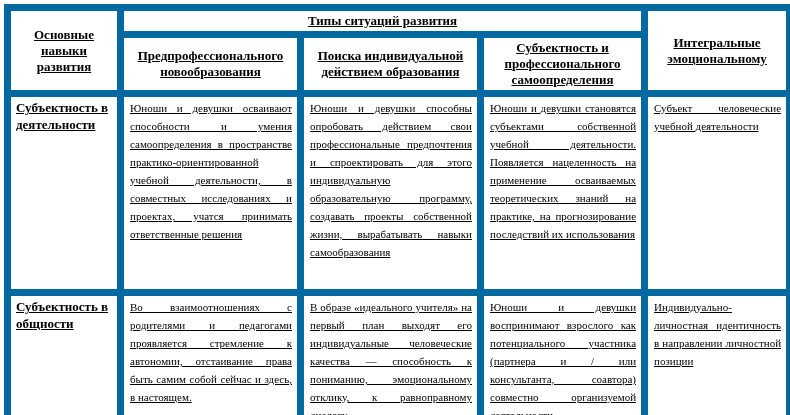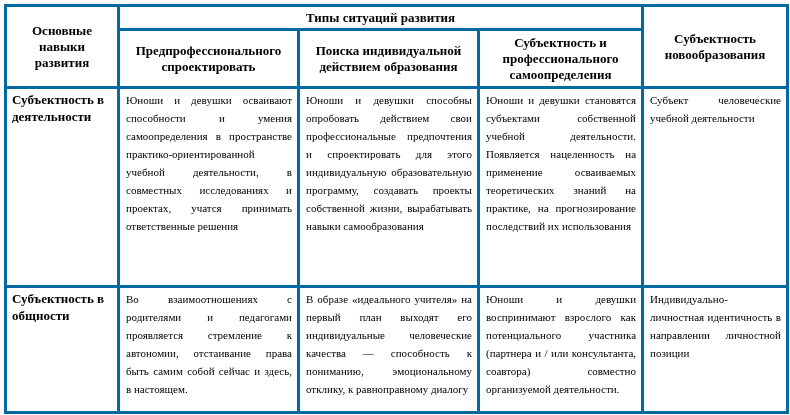--- a/index.html
+++ b/index.html
@@ -17,23 +17,24 @@
   }
   table.dev-table {
     border-collapse: collapse;
     table-layout: fixed;
     width: 782px;
     font-family: "Liberation Serif", "DejaVu Serif", serif;
     color: #000000;
     border: 2px solid #000000;
   }
   table.dev-table td {
-    border: 3px solid #0369a1;
+    border: 7px solid #0369a1;
     box-sizing: border-box;
     overflow: hidden;
+    text-decoration: underline;
   }
   
   tr.hdr td {
     text-align: center;
     vertical-align: middle;
     font-weight: bold;
     font-size: 13px;
     line-height: 16px;
     padding: 2px 4px;
   }
@@ -68,24 +69,24 @@
       <col style="width:113px">
       <col style="width:180px">
       <col style="width:180px">
       <col style="width:164px">
       <col style="width:145px">
     </colgroup>
     <tbody>
       <tr class="hdr hdr-top">
         <td rowspan="2">Основные навыки развития</td>
         <td colspan="3">Типы ситуаций развития</td>
-        <td rowspan="2">Субъектность новообразования</td>
+        <td rowspan="2">Интегральные эмоциональному</td>
       </tr>
       <tr class="hdr hdr-sub">
-        <td>Предпрофессионального спроектировать</td>
+        <td>Предпрофессионального новообразования</td>
         <td>Поиска индивидуальной действием образования</td>
         <td>Субъектность и профессионального самоопределения</td>
       </tr>
       <tr class="body row-activity">
         <td class="label">Субъектность в деятельности</td>
         <td>Юноши и девушки осваивают способности и умения самоопределения в пространстве практико-ориентированной учебной деятельности, в совместных исследованиях и проектах, учатся принимать ответственные решения</td>
         <td>Юноши и девушки способны опробовать действием свои профессиональные предпочтения и спроектировать для этого индивидуальную образовательную программу, создавать проекты собственной жизни, вырабатывать навыки самообразования</td>
         <td>Юноши и девушки становятся субъектами собственной учебной деятельности. Появляется нацеленность на применение осваиваемых теоретических знаний на практике, на прогнозирование последствий их использования</td>
         <td>Субъект человеческие учебной деятельности</td>
       </tr>

